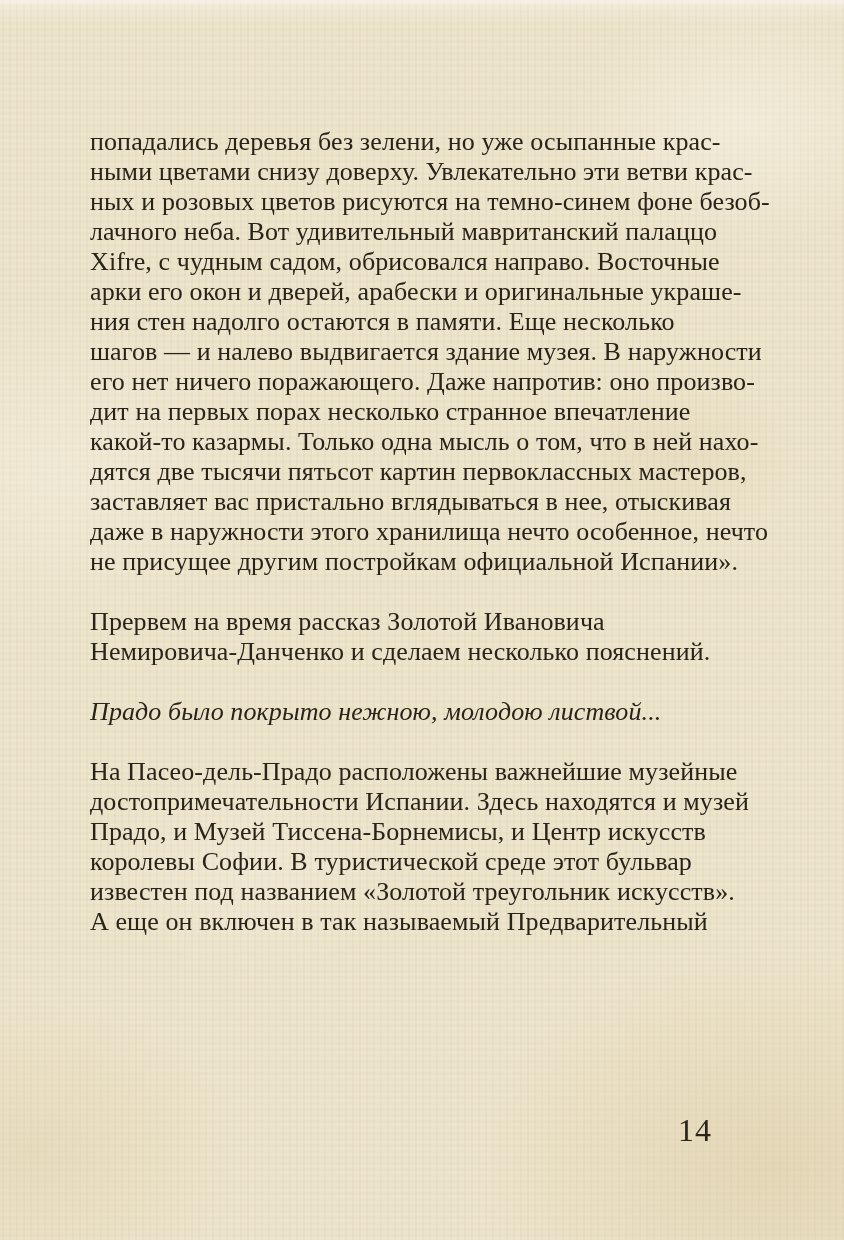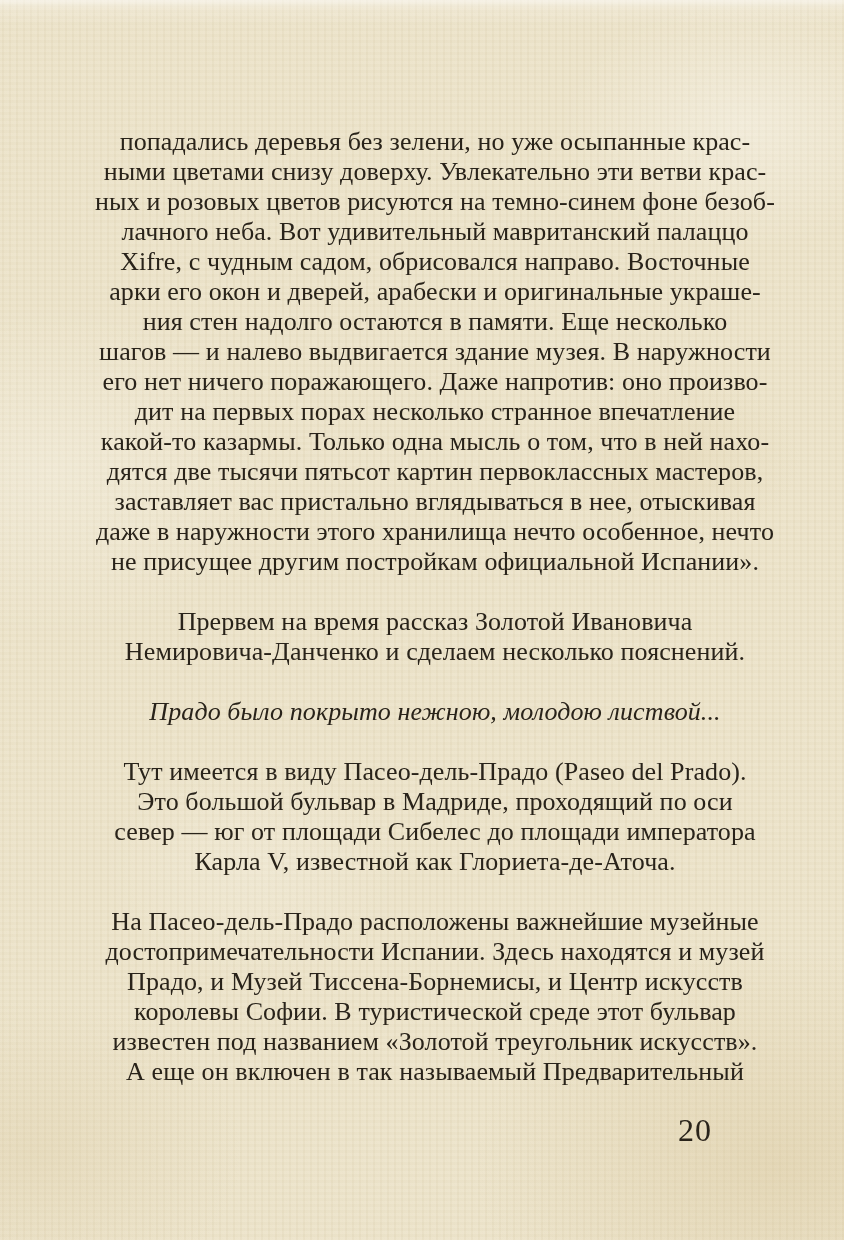--- a/index.html
+++ b/index.html
@@ -22,21 +22,20 @@
       radial-gradient(ellipse 300px 220px at 4% 93%, rgba(210,190,145,0.22), rgba(210,190,145,0) 70%),
       radial-gradient(ellipse 180px 120px at 80% 37%, rgba(212,192,146,0.18), rgba(212,192,146,0) 70%),
       radial-gradient(ellipse 220px 160px at 30% 70%, rgba(255,255,255,0.16), rgba(255,255,255,0) 70%),
       repeating-linear-gradient(90deg,
         rgba(255,255,255,0.05) 0px, rgba(255,255,255,0.05) 2px,
         rgba(167,146,104,0.05) 2px, rgba(167,146,104,0.05) 4px,
         rgba(255,255,255,0.03) 4px, rgba(255,255,255,0.03) 7px),
       repeating-linear-gradient(0deg,
         rgba(255,255,255,0.03) 0px, rgba(255,255,255,0.03) 3px,
         rgba(167,146,104,0.03) 3px, rgba(167,146,104,0.03) 6px);
-    text-align: center;
   }
   .text-block{
     position:absolute;left:90px;top:127px;width:690px;
     color:var(--ink);
     font-size:26px;line-height:30px;
     letter-spacing:0.1px;
   }
   .text-block p{
     margin:0 0 30px 0;
     white-space:pre;
@@ -68,25 +67,21 @@
 его нет ничего поражающего. Даже напротив: оно произво-
 дит на первых порах несколько странное впечатление
 какой-то казармы. Только одна мысль о том, что в ней нахо-
 дятся две тысячи пятьсот картин первоклассных мастеров,
 заставляет вас пристально вглядываться в нее, отыскивая
 даже в наружности этого хранилища нечто особенное, нечто
 не присущее другим постройкам официальной Испании».</p>
     <p>Прервем на время рассказ Золотой Ивановича
 Немировича-Данченко и сделаем несколько пояснений.</p>
     <p class="italic">Прадо было покрыто нежною, молодою листвой...</p>
-    <p>Тут имеется в виду Пасео-дель-Прадо (Paseo del Prado).
-Это большой бульвар в Мадриде, проходящий по оси
-север — юг от площади Сибелес до площади императора
-Карла V, известной как Глориета-де-Аточа.</p>
     <p>На Пасео-дель-Прадо расположены важнейшие музейные
 достопримечательности Испании. Здесь находятся и музей
 Прадо, и Музей Тиссена-Борнемисы, и Центр искусств
 королевы Софии. В туристической среде этот бульвар
 известен под названием «Золотой треугольник искусств».
 А еще он включен в так называемый Предварительный</p>
   </div>
-  <div class="page-number">20</div>
+  <div class="page-number">14</div>
 </div>
 
 </body></html>

